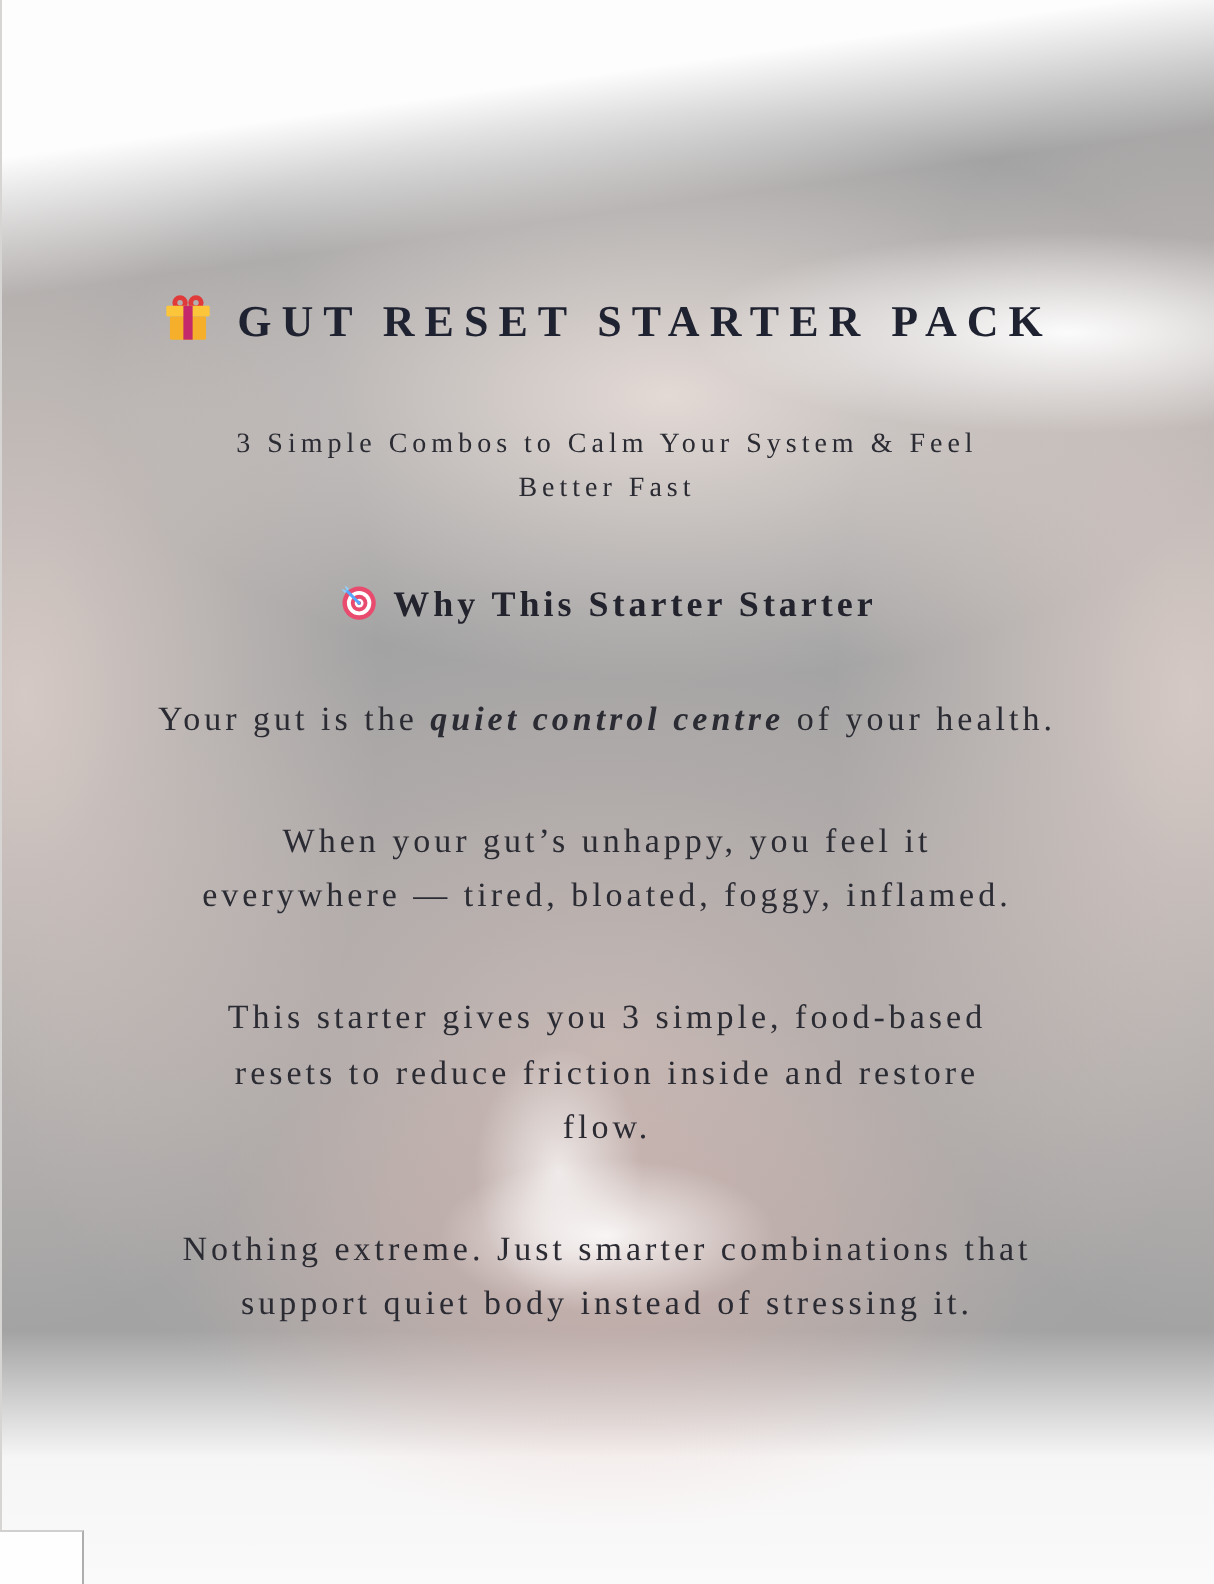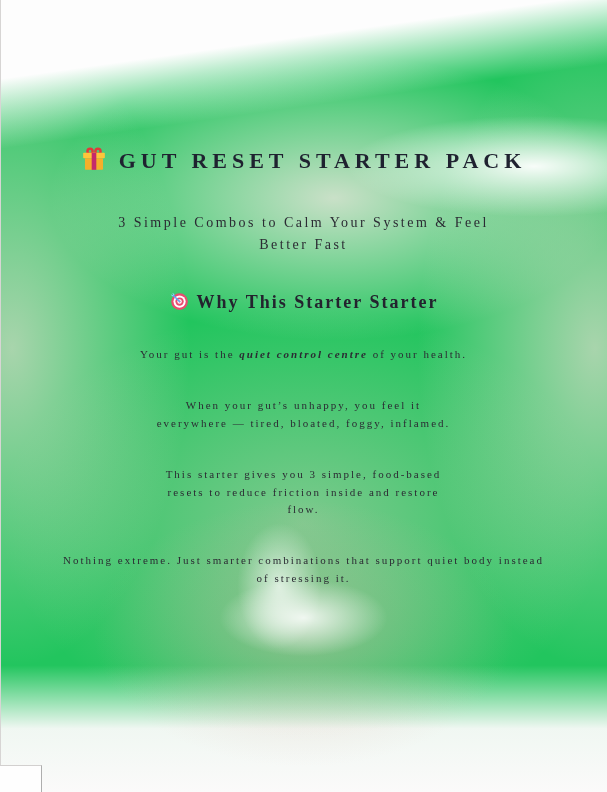--- a/index.html
+++ b/index.html
@@ -1,21 +1,21 @@
 <!DOCTYPE html>
 <html><head>
 <meta charset="utf-8">
 <style>
   html, body { margin: 0; padding: 0; background: #ffffff; }
   .page {
     position: relative;
     width: 607px;
     height: 792px;
     overflow: hidden;
-    background: #22c55e;
+    background: #a3a3a3;
     font-family: "Liberation Serif", "DejaVu Serif", serif;
   }
   
   .bg-photo {
     position: absolute; inset: 0;
     background-image:
       
       linear-gradient(172deg, #fdfdfd 0%, #fdfdfd 9%, rgba(253,253,253,0) 17%),
       
       radial-gradient(ellipse 260px 70px at 88% 21%, rgba(255,255,255,0.95), rgba(255,255,255,0) 72%),
@@ -69,21 +69,21 @@
   }
   h2.section-heading {
     margin: 0 0 33px;
     font-size: 18px;
     font-weight: 700;
     letter-spacing: 2px;
     color: #23232e;
   }
   p.body-par {
     margin: 0 0 33px;
-    font-size: 11px;
+    font-size: 17px;
     letter-spacing: 2px;
     line-height: 1.62;
     color: #2b2b33;
   }
   p.body-par strong { font-weight: 400; }
   p.body-par em.emph { font-style: italic; font-weight: 700; }
   p.final-par { margin-top: 28px; max-width: 486px; margin-left: auto; margin-right: auto; }
   .icon { display: inline-block; vertical-align: -4px; }
   .icon svg { display: block; }
   .gift { margin-right: 12px; }

